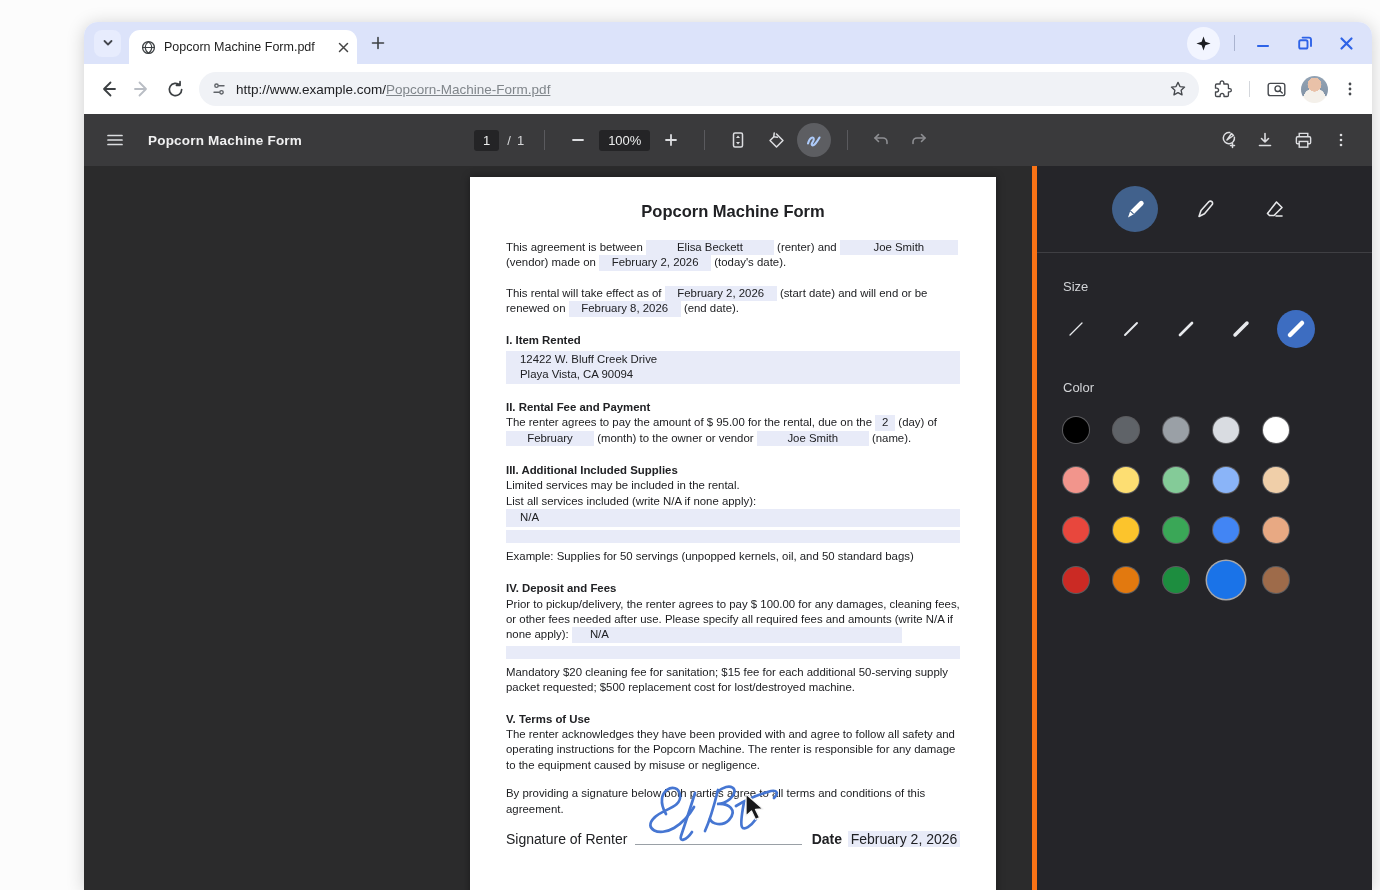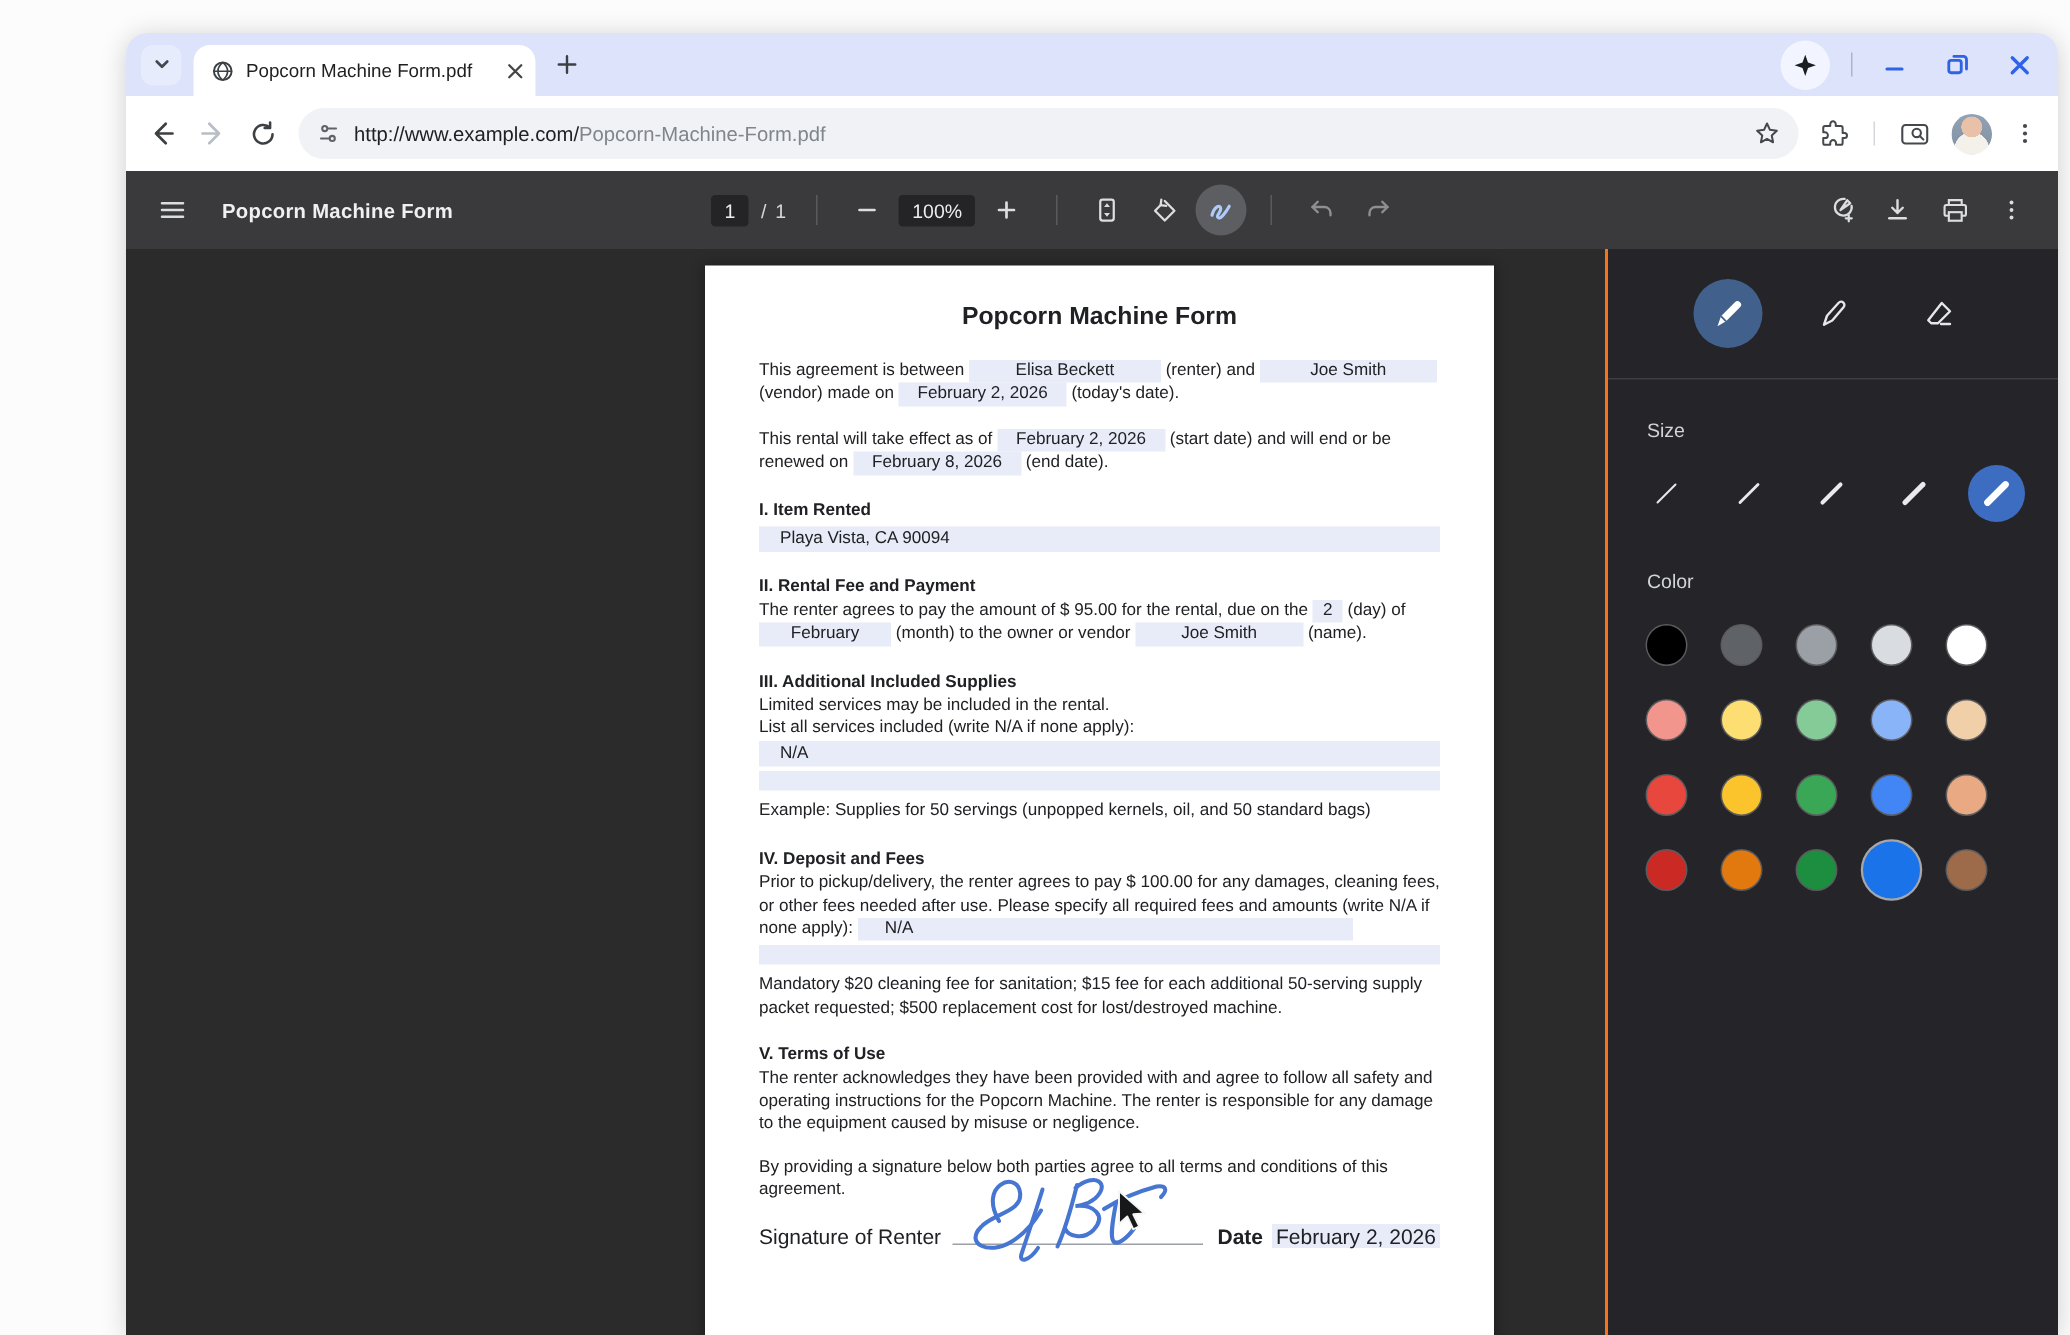--- a/index.html
+++ b/index.html
@@ -21,21 +21,21 @@
   .strip-div { width:1px; height:16px; background:#aab3cf; margin:0 14px; }
   .winbtn { color:#2e63e7; margin-left:26px; display:flex; }
 
   
   .toolbar { height:50px; background:#ffffff; display:flex; align-items:center; padding:0 14px; gap:14px; }
   .nav-ico { color:#3c4043; display:flex; }
   .nav-ico.disabled { color:#b9bdc4; }
   .omnibox { flex:1; height:34px; background:#f0f2f6; border-radius:17px; display:flex; align-items:center; padding:0 12px; gap:9px; }
   .url { font-size:13.5px; white-space:nowrap; overflow:hidden; flex:1; }
   .url .domain { color:#202124; }
-  .url .path { color:#80868b; }
+  .url .path { color:#80868b;text-decoration:underline; }
   .tool-ico { color:#45484d; display:flex; }
   .avatar { width:27px; height:27px; border-radius:50%; flex:none;
             background:radial-gradient(circle at 50% 32%, #e9c1a8 0 30%, rgba(0,0,0,0) 31%),
                        radial-gradient(circle at 50% 88%, #f4f0ea 0 42%, rgba(0,0,0,0) 43%),
                        linear-gradient(#93a3b4,#7d8fa3); }
 
   
   .pdfbar { height:52px; background:#3a3a3c; display:flex; align-items:center; padding:0 14px; color:#e4e5e7; }
   .pdf-ico { color:#dcdde0; display:flex; align-items:center; justify-content:center; width:34px; height:34px; flex:none; }
   .pdf-ico.dim { color:#8e8f93; }
@@ -65,21 +65,21 @@
   .sechead { font-size:11.4px; font-weight:700; line-height:15.4px; }
   .note { margin-top:6px; }
 
   .sigrow { display:flex; align-items:flex-end; font-size:14px; margin-top:14px; }
   .sigline { flex:1; border-bottom:1px solid #9aa0a6; margin:0 6px 2px 8px; height:12px; }
   .datelabel { font-weight:700; margin:0 6px 0 4px; }
   .sig-svg { position:absolute; left:548px; top:612px; }
   .cursor-svg { position:absolute; left:658px; top:626px; }
 
   
-  .panel { width:302px; background:#252529; border-left:2px solid #f97316; color:#d7d9dc; }
+  .panel { width:340px; background:#252529; border-left:5px solid #f97316; color:#d7d9dc; }
   .tools { height:86px; display:flex; align-items:center; justify-content:center; gap:24px; }
   .toolbtn { width:46px; height:46px; border-radius:50%; display:flex; align-items:center; justify-content:center; color:#e6e7e9; }
   .toolbtn.sel { background:#41618c; }
   .panel-div { height:1px; background:#3f3f43; }
   .panel-label { font-size:13px; color:#d2d4d7; margin:26px 0 16px 26px; }
   .sizes { display:flex; align-items:center; gap:17px; padding-left:20px; }
   .sizebtn { width:38px; height:38px; border-radius:50%; display:flex; align-items:center; justify-content:center; }
   .sizebtn.sel { background:#3d6dc1; }
   .colors { display:grid; grid-template-columns:repeat(5,38px); column-gap:12px; row-gap:12px; padding-left:20px; }
   .cell { width:38px; height:38px; display:flex; align-items:center; justify-content:center; }
@@ -302,20 +302,21 @@
           <span>This rental will take effect as of</span>
           <span class="field f-date">February 2, 2026</span>
           <span class="it">(start date)</span>
           <span>and will end or be renewed on</span>
           <span class="field f-date">February 8, 2026</span>
           <span class="it">(end date).</span>
         </p>
 
         <div class="sechead">I. Item Rented</div>
         <div class="para block-field mb16" style="margin-top:3px">
+          <span style="display:block">12422 W. Bluff Creek Drive</span>
           <span style="display:block">Playa Vista, CA 90094</span>
         </div>
 
         <div class="sechead">II. Rental Fee and Payment</div>
         <p class="para mb17">
           <span>The renter agrees to pay the amount of $ 95.00 for the rental, due on the</span>
           <span class="field f-day">2</span>
           <span class="it">(day)</span>
           <span>of</span>
           <span class="field f-month">February</span>

